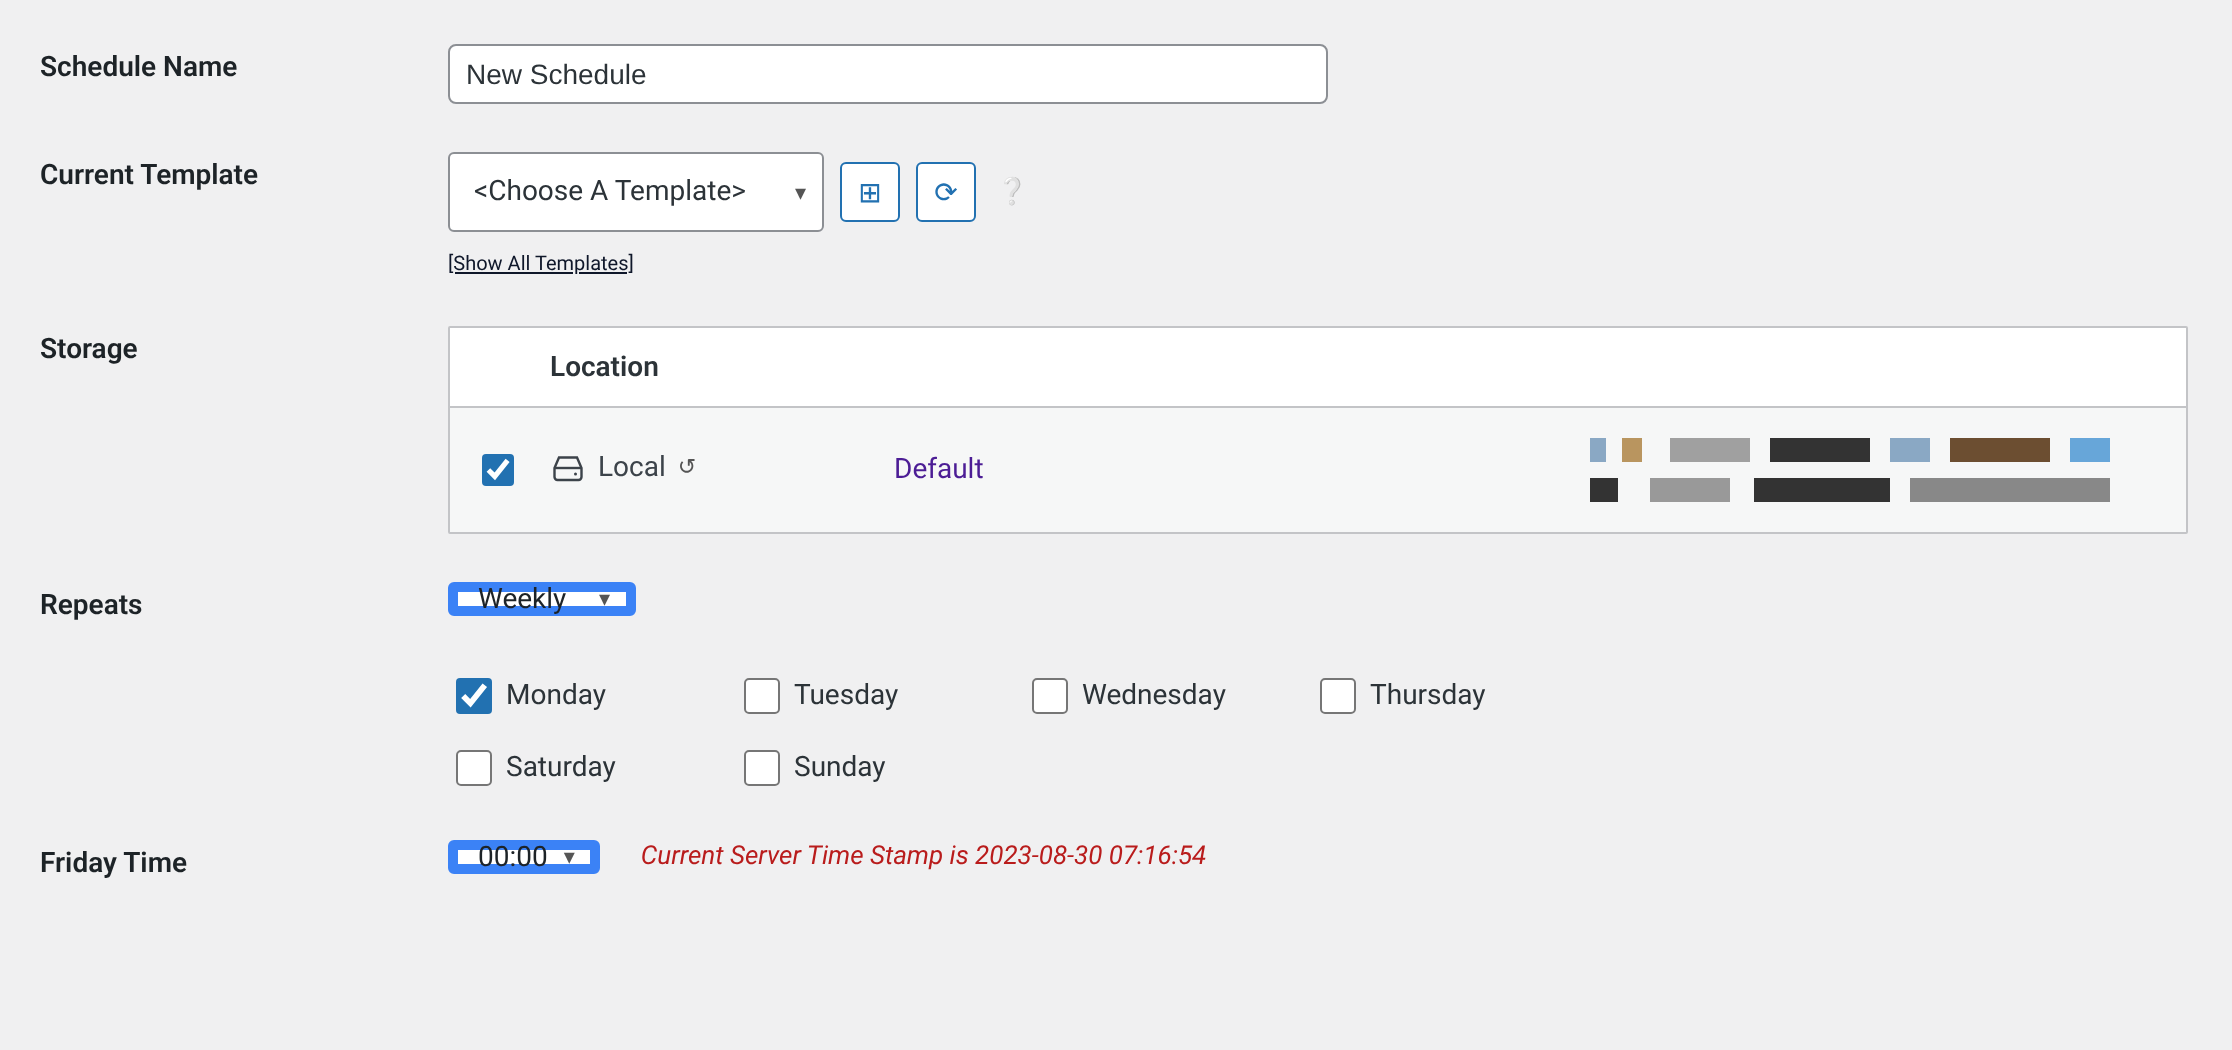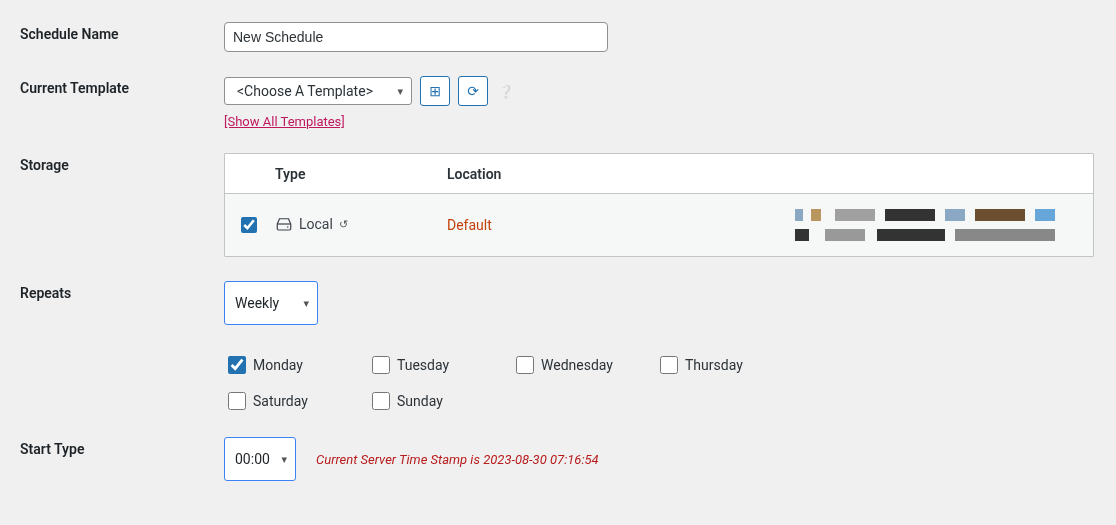--- a/index.html
+++ b/index.html
@@ -27,40 +27,40 @@
     font-size: 14px;
     color: #1d2327;
     padding-top: 4px;
   }
   .field-col {
     flex: 1;
     padding-right: 20px;
   }
   
   .text-input {
-    width: 384px;
+    width: 440px;
     height: 30px;
     padding: 0 8px;
     border: 1px solid #8c8f94;
     border-radius: 4px;
     background: #fff;
     font-size: 14px;
     color: #2c3338;
   }
   
   .template-line {
     display: flex;
     align-items: center;
     gap: 8px;
   }
   .select-like {
     display: inline-flex;
     align-items: center;
     justify-content: space-between;
-    height: 28px;
+    height: 40px;
     border: 1px solid #8c8f94;
     border-radius: 3px;
     background: #fff;
     padding: 0 8px 0 12px;
     font-size: 14px;
     color: #2c3338;
     min-width: 188px;
     cursor: pointer;
   }
   .select-like .caret {
@@ -83,22 +83,22 @@
   }
   .help-icon {
     font-size: 13px;
     color: #888a8c;
     margin-left: 2px;
   }
   .sub-link {
     margin-top: 8px;
   }
   .sub-link a {
-    color: #be185d;
-    font-size: 13px;
+    color: #0f172a;
+    font-size: 10px;
   }
   
   .storage-table {
     width: 870px;
     border: 1px solid #c3c4c7;
     border-radius: 1px;
     background: #fff;
   }
   .storage-table .thead, .storage-table .trow {
     display: flex;
@@ -125,32 +125,32 @@
     accent-color: #2271b1;
   }
   .type-cell {
     display: inline-flex;
     align-items: center;
     gap: 6px;
     font-size: 14px;
     color: #3c434a;
   }
   .type-cell .undo { font-size: 11px; color:#555; vertical-align: super; }
-  .name-link { color:#c2410c; text-decoration:none; font-size:14px; }
+  .name-link { color:#4c1d95; text-decoration:none; font-size:14px; }
   .loc-redacted {
     width: 260px;
     height: 32px;
     background:
       linear-gradient(90deg, #8aa8c4 0 8px, transparent 8px 16px, #b9955f 16px 26px, transparent 26px 40px, #a0a0a0 40px 80px, transparent 80px 90px, #333 90px 140px, transparent 140px 150px, #8aa8c4 150px 170px, transparent 170px 180px, #6c4e31 180px 230px, transparent 230px 240px, #67a6d9 240px 260px) 0 0 / 260px 12px no-repeat,
       linear-gradient(90deg, #333 0 14px, transparent 14px 30px, #999 30px 70px, transparent 70px 82px, #333 82px 150px, transparent 150px 160px, #888 160px 190px) 0 20px / 260px 12px no-repeat;
   }
   
   .select-small {
-    height: 44px;
-    border: 1px solid #3b82f6;
+    height: 17px;
+    border: 5px solid #3b82f6;
     border-radius: 3px;
     background:#fff;
     padding: 0 8px 0 10px;
     font-size: 14px;
     display:inline-flex;
     align-items:center;
     cursor:pointer;
     min-width: 94px;
     justify-content: space-between;
   }
@@ -221,21 +221,20 @@
       </div>
     </div>
   </div>
 
   <div class="row">
     <div class="label-col">Storage</div>
     <div class="field-col">
       <div class="storage-table">
         <div class="thead">
           <div class="col-check"></div>
-          <div class="col-type">Type</div>
           <div class="col-loc">Location</div>
         </div>
         <div class="trow">
           <div class="col-check">
             <input type="checkbox" class="storage-check" checked="" style="">
           </div>
           <div class="col-type">
             <span class="type-cell">
               <svg width="18" height="14" viewBox="0 0 24 18">
                 <path d="M3 9 L6 2 H18 L21 9 V15 A2 2 0 0 1 19 17 H5 A2 2 0 0 1 3 15 Z" fill="none" stroke="#3c434a" stroke-width="1.6"></path>
@@ -287,21 +286,21 @@
           </label>
           <label class="day">
             <input type="checkbox" style="">
             <span>Sunday</span>
           </label>
         </div>
     </div>
   </div>
 
   <div class="row">
-    <div class="label-col">Start Type</div>
+    <div class="label-col">Friday Time</div>
     <div class="field-col">
       <div class="time-row">
         <div class="select-small" style="min-width:72px;">
           <span>00:00</span>
           <span class="caret">▾</span>
         </div>
         <span class="server-note">Current Server Time Stamp is  2023-08-30 07:16:54</span>
       </div>
     </div>
   </div>

